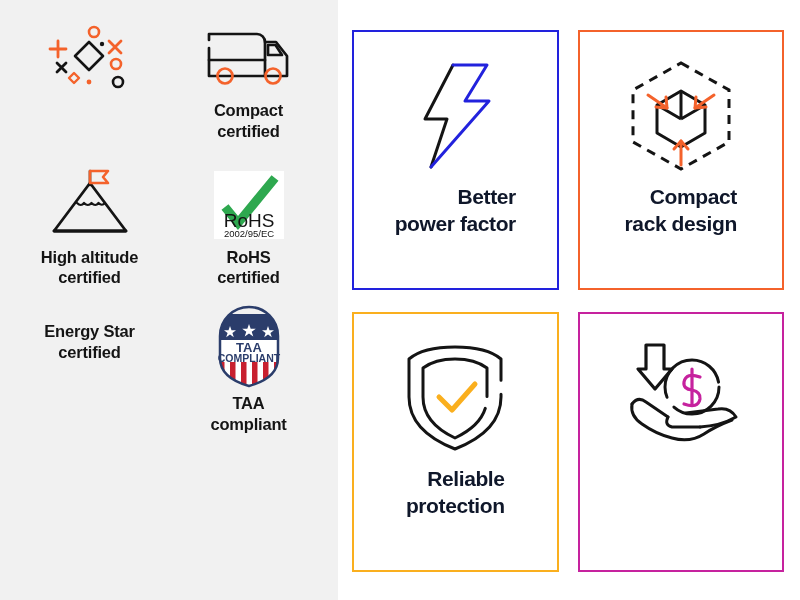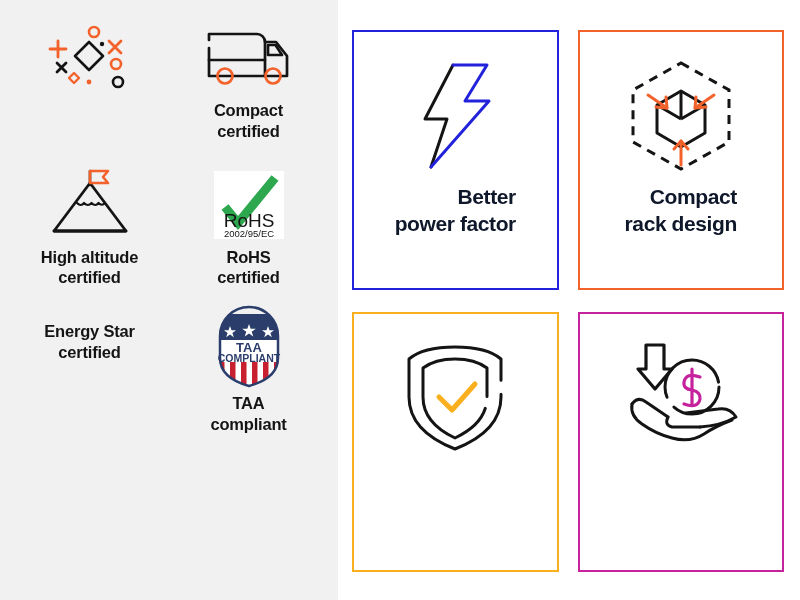--- a/index.html
+++ b/index.html
@@ -258,20 +258,22 @@
     <div class="card" style="border-color:#FAAF1E">
       <div class="card-icon">
         <svg width="112" height="118" viewBox="0 0 112 118">
           <g fill="none" stroke="#141414" stroke-width="3" stroke-linecap="round" stroke-linejoin="round">
             <path d="M10 20 q14 -12 46 -12 q32 0 46 12 L102 58 q0 34 -46 52 q-46 -18 -46 -52 Z" stroke-dasharray="118 14 300"></path>
             <path d="M24 29 q12 -9 32 -9 q20 0 32 9 L88 58 q0 26 -32 41 q-32 -15 -32 -41 Z" stroke-dasharray="96 12 260"></path>
           </g>
           <path d="M40 58 L53 71 L76 45" fill="none" stroke="#FAAF1E" stroke-width="5" stroke-linecap="round" stroke-linejoin="round"></path>
         </svg>
       </div>
+      <div class="card-label">Reliable
+protection</div>
     </div>
 
     <div class="card" style="border-color:#C6229E">
       <div class="card-icon">
         <svg width="114" height="118" viewBox="0 0 114 118">
           <path d="M22 6 L40 6 L40 30 L48 30 L31 50 L14 30 L22 30 Z" fill="none" stroke="#141414" stroke-width="3.2" stroke-linejoin="round"></path>
           <circle cx="68" cy="48" r="27" fill="none" stroke="#141414" stroke-width="3" stroke-linecap="round" stroke-dasharray="62 12 90"></circle>
           <g fill="none" stroke="#C6229E" stroke-width="3.2" stroke-linecap="round" stroke-linejoin="round">
             <path d="M76 38 q-14 -5 -16 5 q-1 7 8 8 q9 2 8 9 q-2 10 -16 5"></path>
             <path d="M68 30 L68 66"></path>

